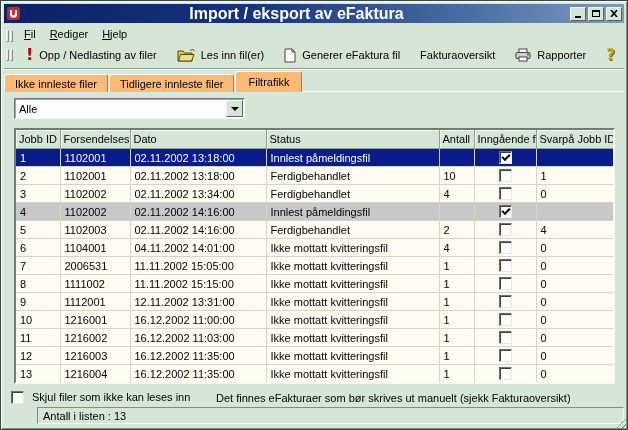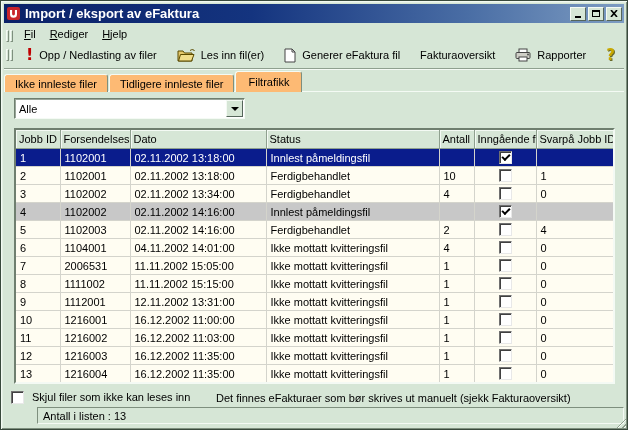--- a/index.html
+++ b/index.html
@@ -12,22 +12,22 @@
     overflow:hidden;
   }
 
   
   .caption {
     position:absolute; left:3px; top:3px; right:3px; height:19px;
     background:linear-gradient(90deg,#0a2168 0%,#14347f 40%,#4a6ea5 75%,#7d9cc2 100%);
     display:flex; align-items:center; padding:0 2px; box-sizing:border-box;
   }
   .app-icon { width:13px; height:13px; margin-left:1px; flex:none; }
-  .caption-title { color:#fff; font-weight:bold; font-size:13px; margin-left:5px; flex:1;
-    white-space:nowrap; overflow:hidden; }
+  .caption-title { color:#fff; font-weight:bold; font-size:16px; margin-left:5px; flex:1;
+    white-space:nowrap; overflow:hidden;text-align:center; }
   .cap-btn { width:16px; height:14px; margin-left:2px; flex:none; background:#d6e6d6;
     border:1px solid; border-color:#f4faf4 #55655a #55655a #f4faf4;
     display:flex; align-items:center; justify-content:center; box-sizing:border-box; }
   .glyph-min { width:6px; height:2px; background:#000; margin-top:7px; }
   .glyph-max { width:8px; height:7px; border:1px solid #000; border-top-width:2px; box-sizing:border-box; }
 
   
   .menubar { position:absolute; top:24px; left:3px; right:3px; height:17px;
     display:flex; align-items:flex-end; }
   .gripper { width:3px; height:12px; box-sizing:border-box; margin-right:1px;

